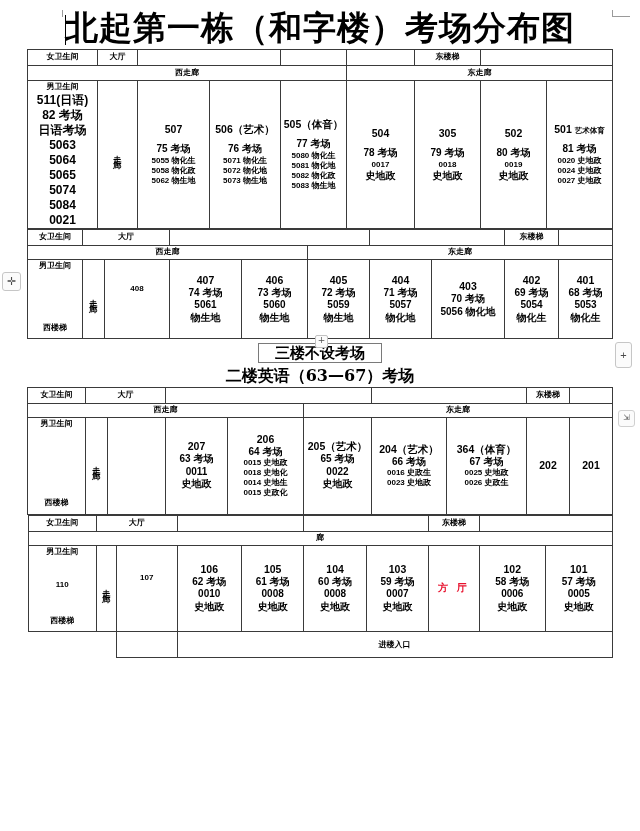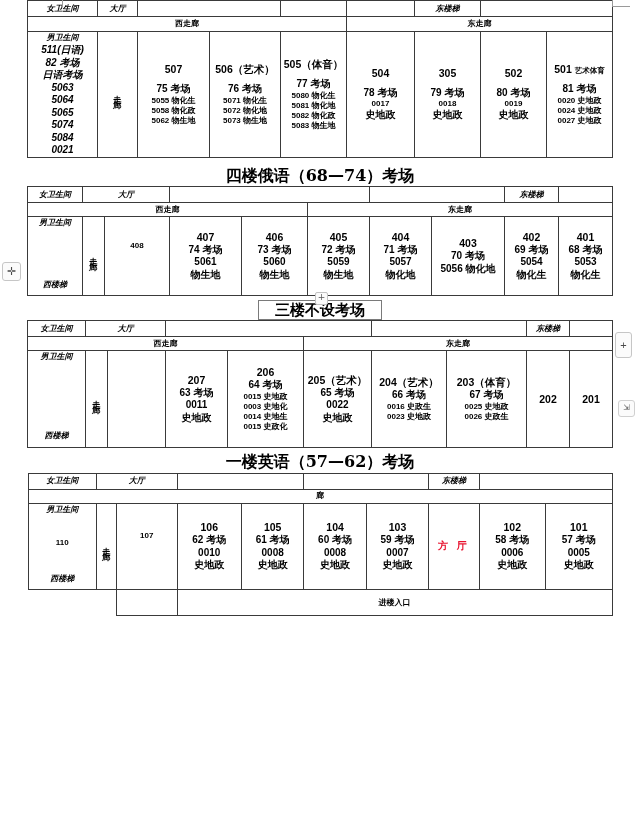--- a/index.html
+++ b/index.html
@@ -55,21 +55,20 @@
     vertical-align:middle;
     font-size:8px;
     line-height:1.25;
     color:#000;
   }
   .lbl{
     font-weight:bold;
     font-size:8.5px;
     font-family:"DejaVu Sans","Liberation Sans",sans-serif;
     color:#000;
-    font-style:italic;
   }
   .corr{
     font-weight:bold;
     font-size:8.5px;
     color:#000;
   }
   .blank{border:1px solid #3a3a3a;}
   .noborder{border:none !important;}
   .nb-l{border-left:none !important;}
   .nb-r{border-right:none !important;}
@@ -88,21 +87,21 @@
   .room .khall{font-size:10px;display:block;}
   .room .sub{font-size:8px;display:block;white-space:nowrap;}
   .room .gap{display:block;height:7px;}
   .room .tag{font-size:7.5px;}
   .blue{
     color:#1a19d8;
     font-weight:bold;
     font-size:10px;
     line-height:1.42;
   }
-  .blue .bsm{font-size:10px;display:block;font-style:italic;}
+  .blue .bsm{font-size:12px;display:block;}
   .vert{
     font-weight:bold;font-size:8.5px;color:#000;
     writing-mode:vertical-rl;
     letter-spacing:5px;
     line-height:1;
     display:inline-block;
   }
   .entr{
     font-weight:bold;font-size:12px;color:#000;
     font-family:"DejaVu Serif","Liberation Serif",serif;
@@ -136,20 +135,23 @@
   .h-plus{width:15px;height:24px;font-size:11px;line-height:24px;}
   .h-resize{width:15px;height:15px;font-size:8px;line-height:14px;border-color:#d0d0d0;}
 
   .ruler-tick{position:absolute;background:#9a9a9a;}
 </style>
 </head>
 <body>
 
 <div class="page">
 
+  <div class="doc-title">
+    <span class="caret"></span><span>北起第一栋（和字楼）考场分布图</span>
+  </div>
 
 
   <table class="ftable">
     <colgroup>
       <col style="width:70px">
         <col style="width:40px">
         <col style="width:72px">
       <col style="width:71px">
         <col style="width:66px">
         <col style="width:68px">
@@ -243,21 +245,20 @@
         <span class="bsm">5064</span>
         <span class="bsm">5065</span>
         <span class="bsm">5074</span>
         <span class="bsm">5084</span>
         <span class="bsm">0021</span>
       </td>
     </tr>
   </tbody>
     </table>
 
-  <div class="floor-title" style="margin-top:9px">四楼俄语（68—74）考场</div>
 
   <table class="ftable">
     <colgroup>
       <col style="width:55px">
         <col style="width:22px">
         <col style="width:65px">
       <col style="width:72px">
         <col style="width:66px">
         <col style="width:62px">
       <col style="width:62px">
@@ -336,20 +337,21 @@
       <td class="nb-t"></td>
     </tr>
   </tbody>
     </table>
 
   <div class="notebox">
     <span class="plus">+</span>
     <span>三楼不设考场</span>
   </div>
 
+  <div class="floor-title" style="margin-top:4px">二楼英语（63—67）考场</div>
 
   <table class="ftable">
     <colgroup>
       <col style="width:58px">
         <col style="width:22px">
         <col style="width:58px">
       <col style="width:62px">
         <col style="width:76px">
         <col style="width:68px">
       <col style="width:75px">
@@ -379,38 +381,38 @@
       <td rowspan="3" class="room">
         <span class="rno">207</span>
         <span class="khall">63 考场</span>
         <span class="khall">0011</span>
         <span class="khall">史地政</span>
       </td>
       <td rowspan="3" class="room">
         <span class="rno">206</span>
         <span class="khall">64 考场</span>
         <span class="sub">0015 史地政</span>
-        <span class="sub">0003 史地化</span>
+        <span class="sub">0018 史地化</span>
         <span class="sub">0014 史地生</span>
         <span class="sub">0015 史政化</span>
       </td>
       <td rowspan="3" class="room">
         <span class="rno">205（艺术）</span>
         <span class="khall">65 考场</span>
         <span class="khall">0022</span>
         <span class="khall">史地政</span>
       </td>
       <td rowspan="3" class="room">
         <span class="rno">204（艺术）</span>
         <span class="khall">66 考场</span>
         <span class="sub">0016 史政生</span>
         <span class="sub">0023 史地政</span>
       </td>
       <td rowspan="3" class="room">
-        <span class="rno">203（体育）</span>
+        <span class="rno">364（体育）</span>
         <span class="khall">67 考场</span>
         <span class="sub">0025 史地政</span>
         <span class="sub">0026 史政生</span>
       </td>
       <td rowspan="3" class="room">
         <span class="rno">202</span>
       </td>
       <td rowspan="3" class="room">
         <span class="rno">201</span>
       </td>
@@ -418,21 +420,20 @@
     <tr>
       <td class="nb-t nb-b" style="height:62px"></td>
     </tr>
     <tr>
       <td class="lbl nb-t" style="height:22px">西楼梯</td>
       <td class="nb-t"></td>
     </tr>
   </tbody>
     </table>
 
-  <div class="floor-title" style="margin-top:5px">一楼英语（57—62）考场</div>
 
   <table class="ftable">
     <colgroup>
       <col style="width:68px">
         <col style="width:20px">
         <col style="width:60px">
       <col style="width:64px">
         <col style="width:62px">
         <col style="width:62px">
       <col style="width:62px">

